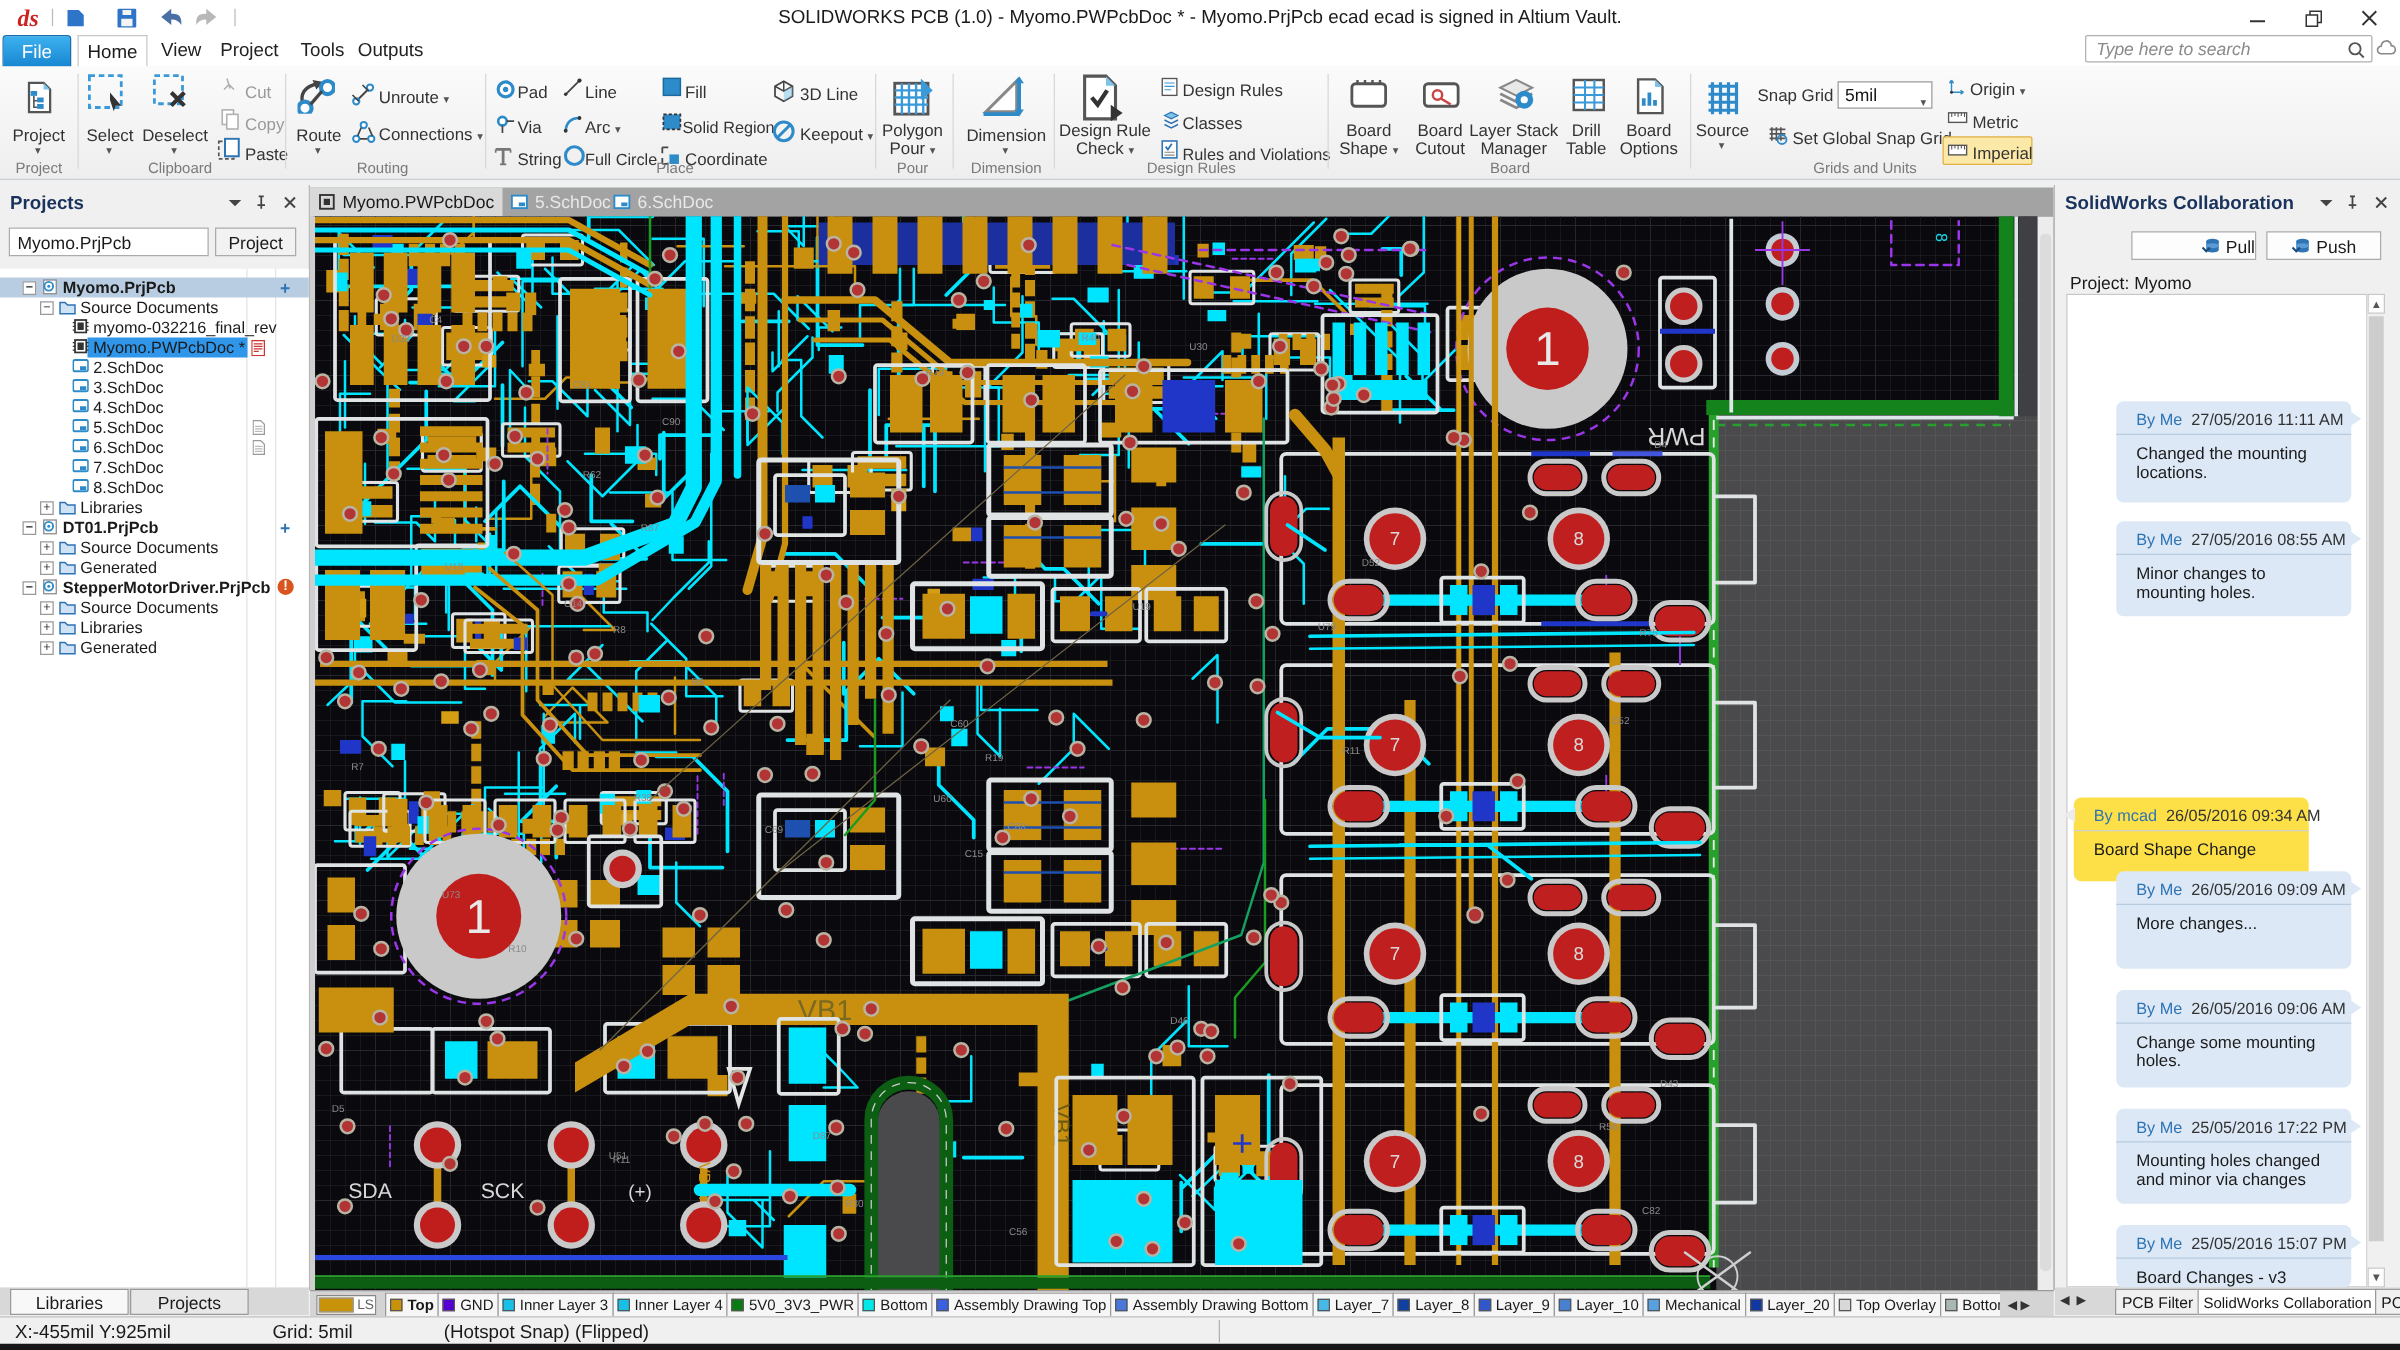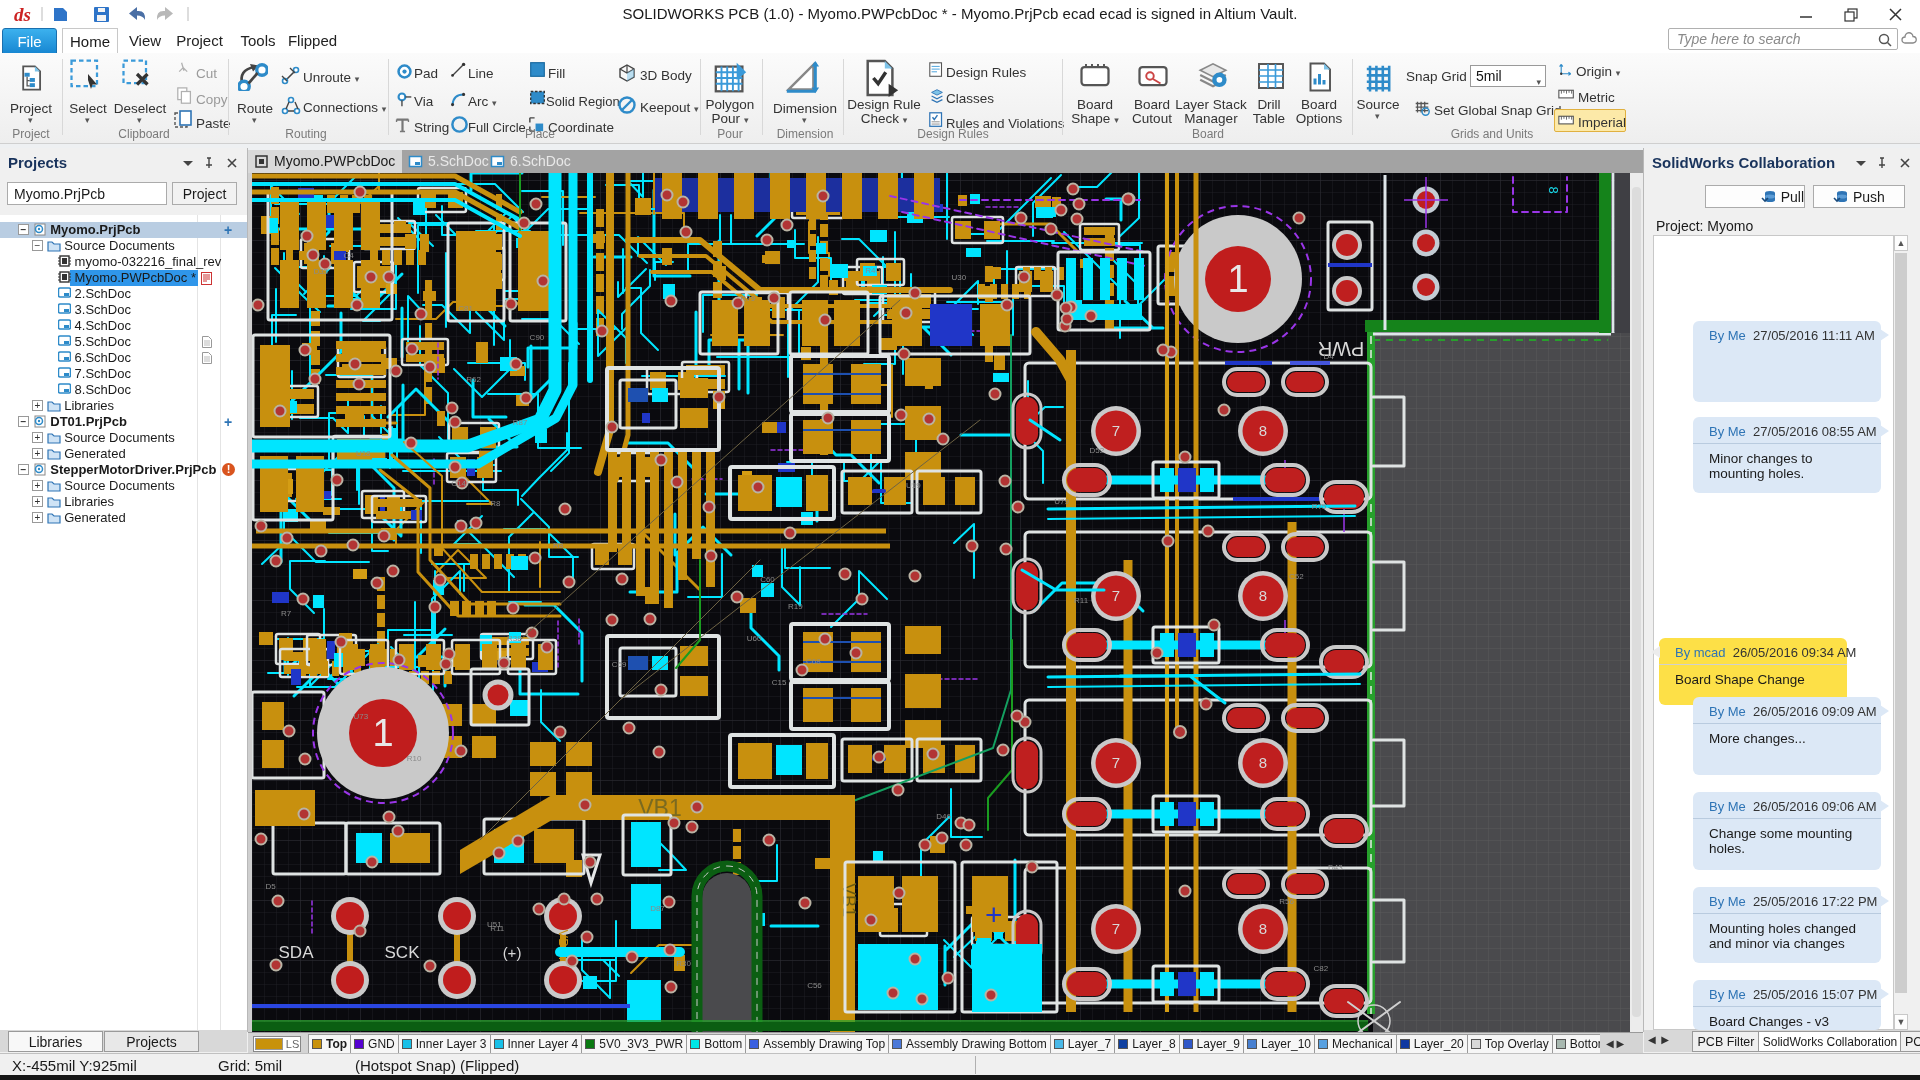--- a/index.html
+++ b/index.html
@@ -52,21 +52,21 @@
   <rect x="55" y="6" width="9" height="9" fill="#fff" stroke="#333" stroke-width="1.2"></rect>
   <path d="M100 3 l11 11 M111 3 l-11 11" stroke="#333" stroke-width="1.5"></path>
  </svg>
 </div>
 <div id="menurow">
  <div id="filebtn">File</div>
  <div id="hometab">Home</div>
  <div class="mtab" style="left:125px;width:40px">View</div>
  <div class="mtab" style="left:172px;width:55px">Project</div>
  <div class="mtab" style="left:238px;width:40px">Tools</div>
- <div class="mtab" style="left:285px;width:55px">Flipped</div>
+ <div class="mtab" style="left:285px;width:55px">Outputs</div>
  <div class="abs" style="left:1668px;top:0;width:230px;height:22px;background:#fff;border:1px solid #b0b0b0;border-radius:2px;font-size:14px;font-style:italic;color:#8a8a8a;line-height:21px;padding-left:8px">Type here to search
    <svg class="abs" style="right:4px;top:3px" width="16" height="16" viewBox="0 0 16 16">
         <circle cx="7" cy="7" r="4.5" fill="none" stroke="#555" stroke-width="1.5"></circle>
         <line x1="10.5" y1="10.5" x2="14" y2="14" stroke="#555" stroke-width="1.5"></line>
       </svg>
  </div>
  <svg class="abs" style="left:1901px;top:3px" width="16" height="16" viewBox="0 0 16 16">
       <path d="M4 12 a3 3 0 0 1 0-6 a4 4 0 0 1 8-0.5 a3 3 0 0 1 0 6.5 z" fill="none" stroke="#888" stroke-width="1.3"></path>
     </svg>
 </div>
@@ -180,21 +180,21 @@
     <svg class="abs" style="left:527px;top:62px" width="19" height="19" viewBox="0 0 20 20">
       <path d="M3 3 v5 m0 -5 h5 M3 17 h5 m-5 0 v-5" stroke="#444" stroke-width="1.5"></path>
       <rect x="9" y="9" width="8" height="8" fill="#2e8bc9"></rect>
     </svg>
     <div class="stxt" style="left:548px;top:67px;">Coordinate</div>
     <svg class="abs" style="left:617px;top:10px" width="20" height="20" viewBox="0 0 20 20">
       <path d="M10 2 l7 4 v8 l-7 4 -7 -4 v-8 z" fill="none" stroke="#444" stroke-width="1.4"></path>
       <path d="M10 2 v8 m-7 -4 l7 4 7 -4" fill="none" stroke="#444" stroke-width="1.2"></path>
       <path d="M10 10 l7 -4 v8 l-7 4 z" fill="#7ec3e8" opacity="0.5"></path>
     </svg>
-    <div class="stxt" style="left:640px;top:15px;">3D Body</div>
+    <div class="stxt" style="left:640px;top:15px;">3D Line</div>
     <svg class="abs" style="left:617px;top:42px" width="20" height="20" viewBox="0 0 20 20">
       <circle cx="10" cy="10" r="7.5" fill="none" stroke="#2e8bc9" stroke-width="2.4"></circle>
       <line x1="5" y1="15" x2="15" y2="5" stroke="#2e8bc9" stroke-width="2.4"></line>
     </svg>
     <div class="stxt" style="left:640px;top:47px;">Keepout <span class="arr">▾</span></div>
     <div class="glabel" style="left:540px">Place</div>
     <div class="sep" style="left:700px"></div>
     <svg class="abs" style="left:712px;top:6px" width="38" height="38" viewBox="0 0 20 20">
       <rect x="2" y="4" width="14" height="13" fill="#fff" stroke="#555" stroke-width="1.2"></rect>
       <path d="M2 7 h14 M2 10 h14 M2 13 h14 M5 4 v13 M8 4 v13 M11 4 v13 M14 4 v13" stroke="#3a9ad9" stroke-width="1"></path>
@@ -1639,20 +1639,21 @@
       </svg> Push</div>
     <div class="abs" style="left:12px;top:70px;font-size:14px;color:#1a1a1a">Project: Myomo</div>
     <div class="abs" style="left:9px;top:87px;width:241px;height:795px;background:#fff;border:1px solid #c8c8c8"></div>
     <div class="abs" style="left:250px;top:87px;width:14px;height:795px;background:#f0f0f0"></div>
     <div class="abs" style="left:250px;top:87px;width:14px;height:16px;background:#fdfdfd;border:1px solid #c8c8c8;text-align:center;font-size:9px;color:#555;line-height:15px">▲</div>
     <div class="abs" style="left:250px;top:866px;width:14px;height:16px;background:#fdfdfd;border:1px solid #c8c8c8;text-align:center;font-size:9px;color:#555;line-height:15px">▼</div>
     <div class="abs" style="left:251px;top:105px;width:12px;height:740px;background:#cdcdcd"></div>
     <div class="card" style="left:49px;top:173px;height:81px;background:#dce8f6">
       <div class="tail" style="border-left-color:#dce8f6"></div>
       <div class="hd"><span class="byme">By Me</span>&nbsp; 27/05/2016 11:11 AM</div>
+      <div class="bd" style="border-top-color:#b9cbdf">Changed the mounting<br>locations.</div>
     </div>
     <div class="card" style="left:49px;top:269px;height:76px;background:#dce8f6">
       <div class="tail" style="border-left-color:#dce8f6"></div>
       <div class="hd"><span class="byme">By Me</span>&nbsp; 27/05/2016 08:55 AM</div>
       <div class="bd" style="border-top-color:#b9cbdf">Minor changes to<br>mounting holes.</div>
     </div>
     <div class="card" style="left:15px;top:490px;height:67px;background:#fde047">
       <div class="tail" style="left:-8px;right:auto;border-left:none;border-right:9px solid #ececec"></div>
       <div class="hd"><span class="byme">By mcad</span>&nbsp; 26/05/2016 09:34 AM</div>
       <div class="bd" style="border-top-color:#d0d0d0">Board Shape Change</div>

